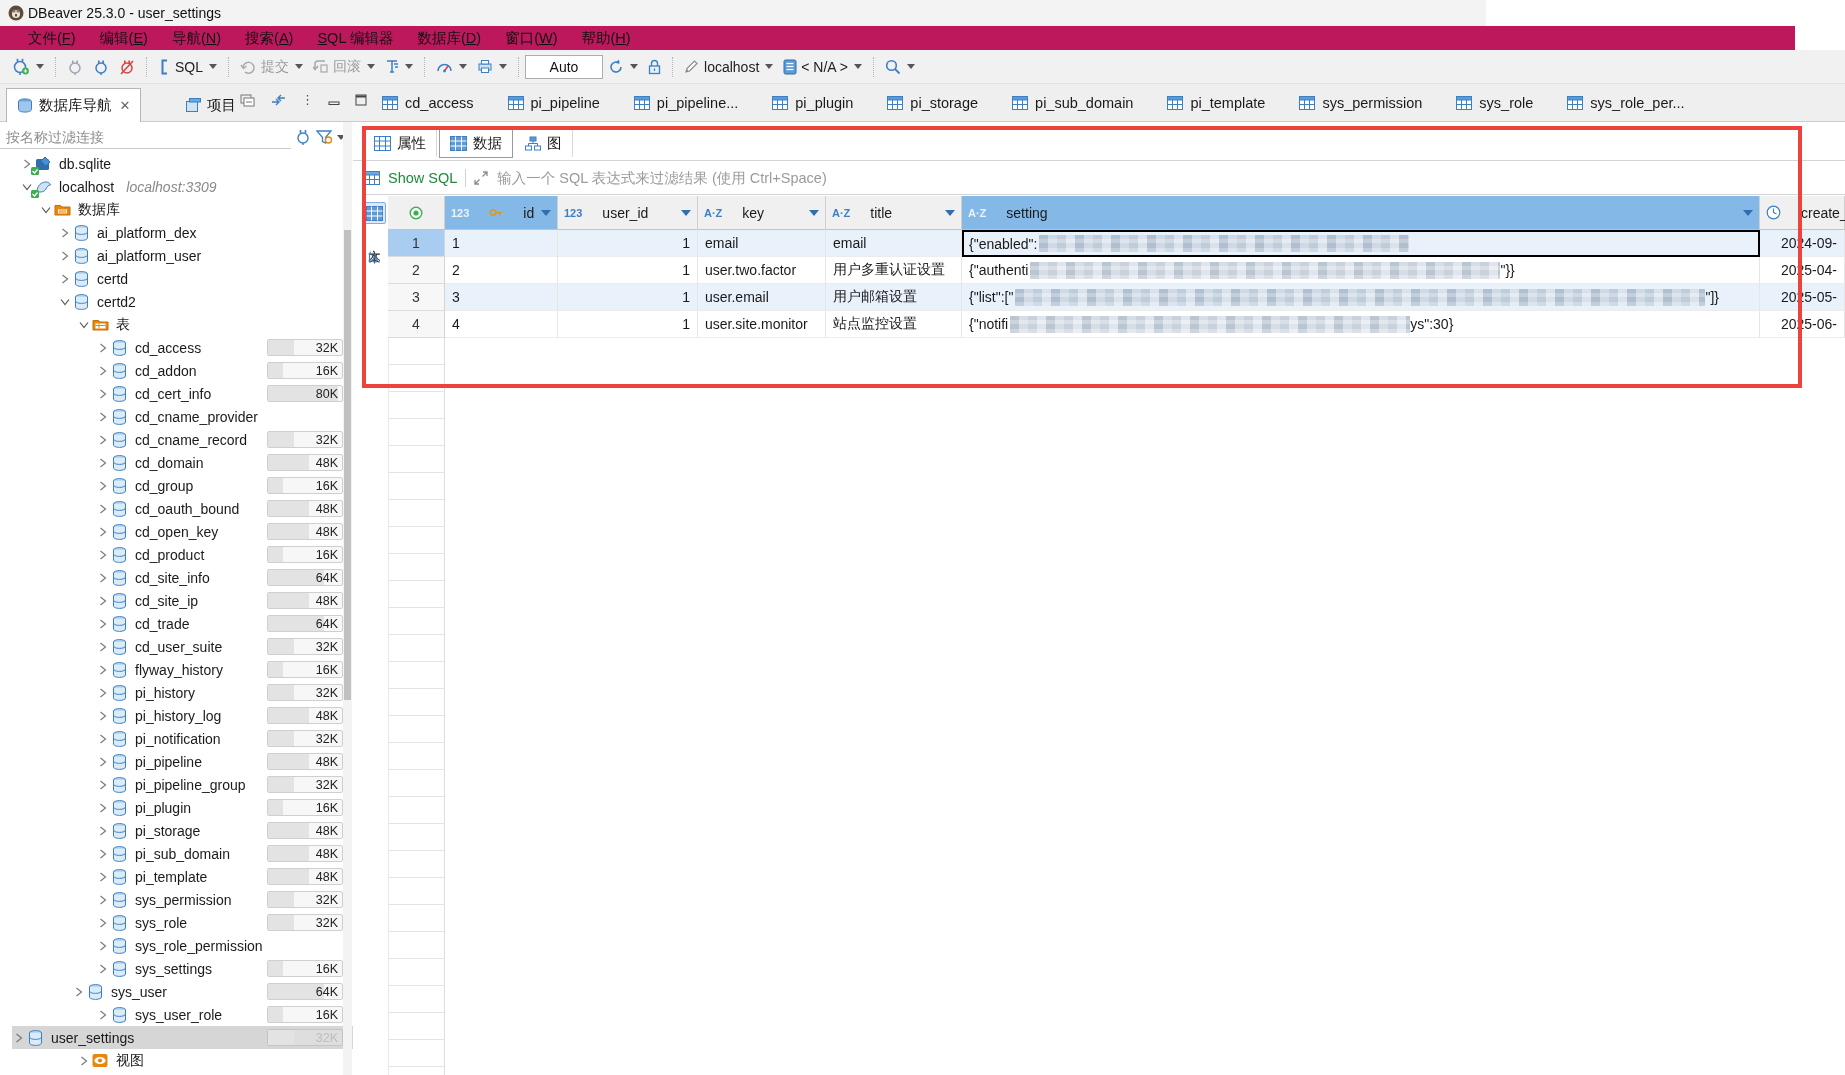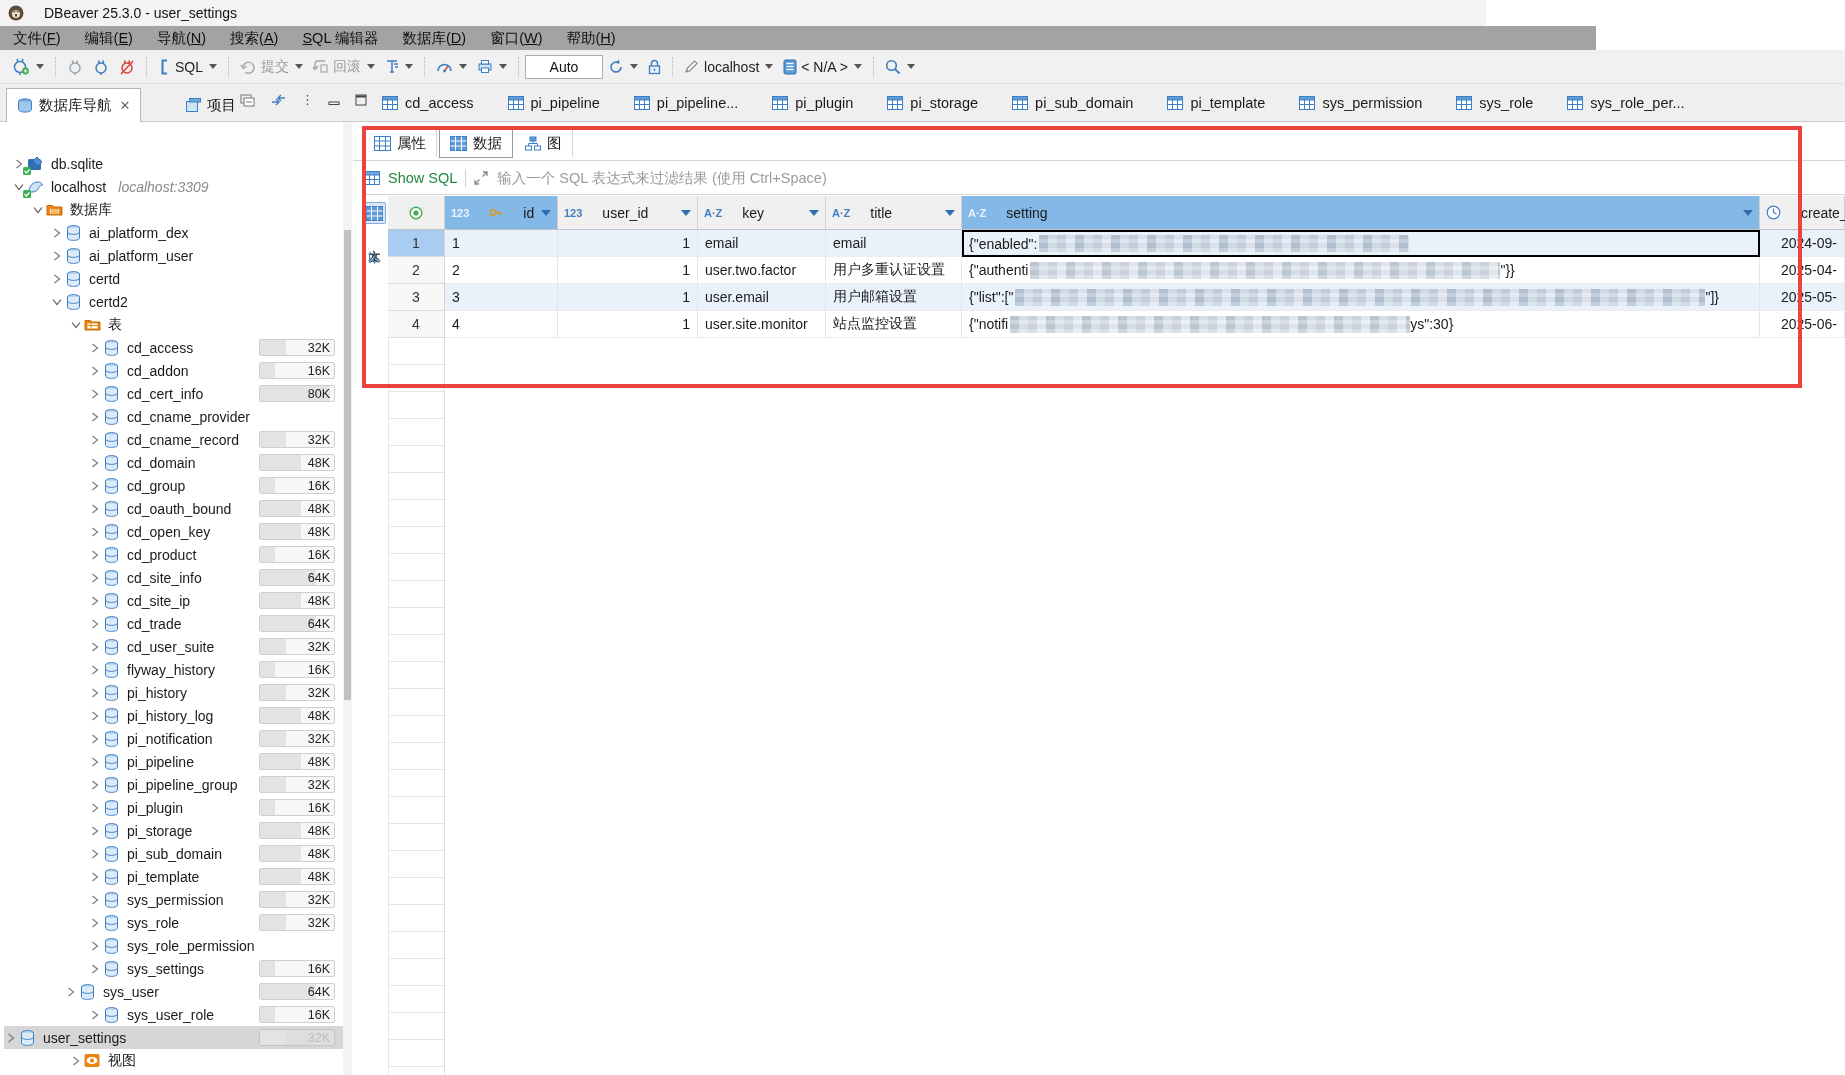--- a/index.html
+++ b/index.html
@@ -1,44 +1,44 @@
 <!DOCTYPE html>
 <html><head>
 <meta charset="utf-8">
 <style>
   *{box-sizing:border-box;margin:0;padding:0}
   html,body{width:1845px;height:1075px;overflow:hidden}
   body{font-family:"Liberation Sans","DejaVu Sans",sans-serif;background:#fff;position:relative;color:#1a1a1a}
   .abs{position:absolute}
   svg{display:block}
   
-  #titlebar{left:0;top:0;width:1486px;height:26px;background:#f3f3f3;display:flex;align-items:center;padding-left:8px;gap:20px}
+  #titlebar{left:0;top:0;width:1486px;height:26px;background:#f3f3f3;display:flex;align-items:center;padding-left:8px;gap:4px}
   #titlebar .t{font-size:14px;color:#111}
-  #menubar{left:0;top:26px;width:1596px;height:24px;background:#a3a3a3;display:flex;align-items:center;padding-left:1px}
+  #menubar{left:0;top:26px;width:1795px;height:24px;background:#be185d;display:flex;align-items:center;padding-left:16px}
   .menu-item{font-size:14.5px;padding:2px 12px;color:#111;cursor:default}
   .menu-item u{text-decoration:underline}
   #toolbar{left:0;top:50px;width:1845px;height:34px;background:#f1f1f1;display:flex;align-items:center;padding-left:6px;border-bottom:1px solid #e2e2e2}
   .tb-sep{width:1px;height:20px;border-left:1px dotted #b5b5b5;margin:0 6px}
   .tb-btn{display:flex;align-items:center;gap:4px;padding:3px 5px;border-radius:3px;font-size:14px;color:#222}
   .tb-btn.disabled{color:#9a9a9a}
   .caret{width:0;height:0;border-left:4px solid transparent;border-right:4px solid transparent;border-top:5px solid #555;margin-left:2px}
   .combo{background:#fff;border:1px solid #adadad;height:24px;min-width:78px;display:flex;align-items:center;justify-content:center;font-size:14px;color:#111}
   
   #tabband{left:0;top:84px;width:1845px;height:38px;background:#efefef;border-bottom:1px solid #cccccc}
   .side-tab{position:absolute;top:4px;height:34px;display:flex;align-items:center;gap:6px;font-size:14.5px;padding:0 10px}
   .side-tab.active{background:#fff;border:1px solid #b6b6b6;border-bottom:none}
   .pane-ico-row{position:absolute;top:8px;display:flex;gap:14px;align-items:center}
   #editor-tabs{position:absolute;left:378px;top:0;height:37px;display:flex;gap:26px;align-items:center}
   .ed-tab{display:flex;align-items:center;gap:7px;font-size:14.5px;color:#1a1a1a;padding:0 4px;height:100%}
   
   #sidebar{left:0;top:122px;width:352px;height:953px;background:#fff;border-right:1px solid #d0d0d0}
   #nav-filter{position:absolute;left:0;top:2px;width:351px;height:26px;display:flex;align-items:center}
   #nav-filter input{flex:1;border:none;border-bottom:1px solid #c9c9c9;height:24px;font-size:14px;padding:0 6px;outline:none;color:#333;background:#fff}
   #nav-filter input::placeholder{color:#8d8d8d}
-  #tree{position:absolute;left:4px;top:30px;width:343px;height:920px;overflow:hidden}
+  #tree{position:absolute;left:12px;top:30px;width:343px;height:920px;overflow:hidden}
   .tree-row{height:23px;display:flex;align-items:center;position:relative;font-size:14px;white-space:nowrap}
   .tree-row.selected{background:#d6d6d6}
   .chev{width:14px;height:14px;flex:none;display:flex;align-items:center;justify-content:center}
   .ticon{width:18px;height:16px;flex:none;display:flex;align-items:center;justify-content:center;margin-right:7px;position:relative}
   .check-badge{position:absolute;left:-3px;bottom:-3px}
   .suffix{font-style:italic;color:#8a8a8a;margin-left:12px}
   .size-badge{position:absolute;right:12px;top:3px;width:76px;height:17px;border:1px solid #cfcfcf;background:#f7f7f7;border-radius:2px}
   .size-fill{position:absolute;left:0;top:0;bottom:0;background:#e3e3e3}
   .size-txt{position:absolute;right:4px;top:0;font-size:12.5px;line-height:16px;color:#222}
   .selected .size-badge{background:#dedede;border-color:#c4c4c4}
@@ -436,20 +436,38 @@
             <line x1="10.5" y1="4" x2="10.5" y2="13.5" stroke="#3d7fc4"></line>
             <line x1="0.5" y1="8.5" x2="15.5" y2="8.5" stroke="#3d7fc4"></line>
           </svg>
         </span>
         <span>sys_role_per...</span>
       </div>
     </div>
 </div>
 
 <div class="abs" id="sidebar">
+  <div id="nav-filter">
+    <input type="text" placeholder="按名称过滤连接" style="">
+    <span style="margin:0 4px">
+        <svg width="17" height="16">
+          <circle cx="8" cy="9" r="5" fill="none" stroke="#3d7fc4" stroke-width="1.4"></circle>
+          <line x1="5.5" y1="4" x2="5.5" y2="1" stroke="#3d7fc4" stroke-width="1.6"></line>
+          <line x1="10.5" y1="4" x2="10.5" y2="1" stroke="#3d7fc4" stroke-width="1.6"></line>
+          <line x1="8" y1="14" x2="8" y2="16" stroke="#3d7fc4" stroke-width="1.4"></line>
+        </svg>
+      </span>
+    <span>
+        <svg width="17" height="16">
+          <path d="M1 2 L15 2 L9.5 8.5 L9.5 14 L6.5 12.5 L6.5 8.5 Z" fill="none" stroke="#3d7fc4" stroke-width="1.3"></path>
+          <circle cx="12.5" cy="11" r="3" fill="#fff" stroke="#e8860f" stroke-width="1.3"></circle>
+        </svg>
+      </span>
+    <span class="caret" style="margin:0 6px 0 4px"></span>
+  </div>
   <div id="tree">
       <div class="tree-row" style="padding-left: 8px;">
         <span class="chev">
           <svg width="8" height="10">
             <path d="M1.5 1 L6.5 5 L1.5 9" stroke="#7a7a7a" fill="none" stroke-width="1.2"></path>
           </svg>
         </span>
         <span class="ticon">
           <svg width="17" height="16">
             <rect x="1" y="3" width="13" height="11" rx="1.5" fill="#2f6fae"></rect>

